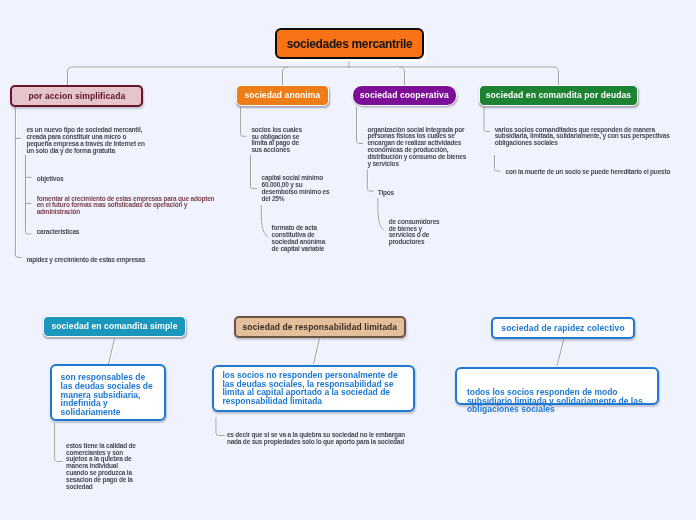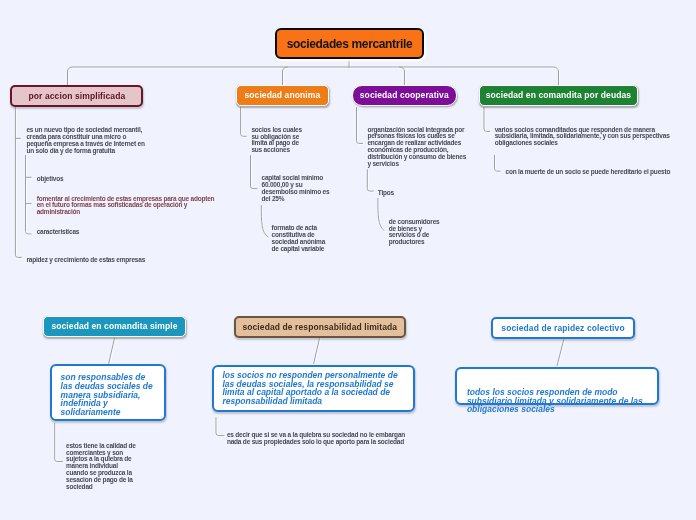--- a/index.html
+++ b/index.html
@@ -45,21 +45,21 @@
   
   .txt.n{font-size:6.5px;line-height:6.85px;color:#474a54;font-weight:bold;
          letter-spacing:-0.2px;}
   .txt.n.acc{color:#7d4450;}
 
   
   .card{position:absolute;box-sizing:border-box;background:#ffffff;
         border:2px solid #1f78d1;border-radius:6px;color:#1f78d1;
         font-weight:bold;white-space:pre-line;
         box-shadow:0.8px 1.3px 1.6px rgba(140,140,150,.45);
-        display:flex;align-items:center;font-style:italic;}
+        display:flex;align-items:center;}
   .c0{left:50px;top:363.7px;width:115.6px;height:57.2px;font-size:8.5px;line-height:8.7px;
       padding-left:8.6px;padding-top:7.5px;align-items:flex-start;}
   .c1{left:211.8px;top:364.6px;width:203.3px;height:47.6px;font-size:8.5px;line-height:8.7px;
       padding-left:8.6px;padding-top:4.3px;align-items:flex-start;}
   .c2{left:455px;top:367px;width:203.5px;height:37.7px;font-size:8.5px;line-height:8.7px;
       padding-left:9.9px;padding-top:19px;align-items:flex-start;}
 </style>
 </head>
 <body>
 

